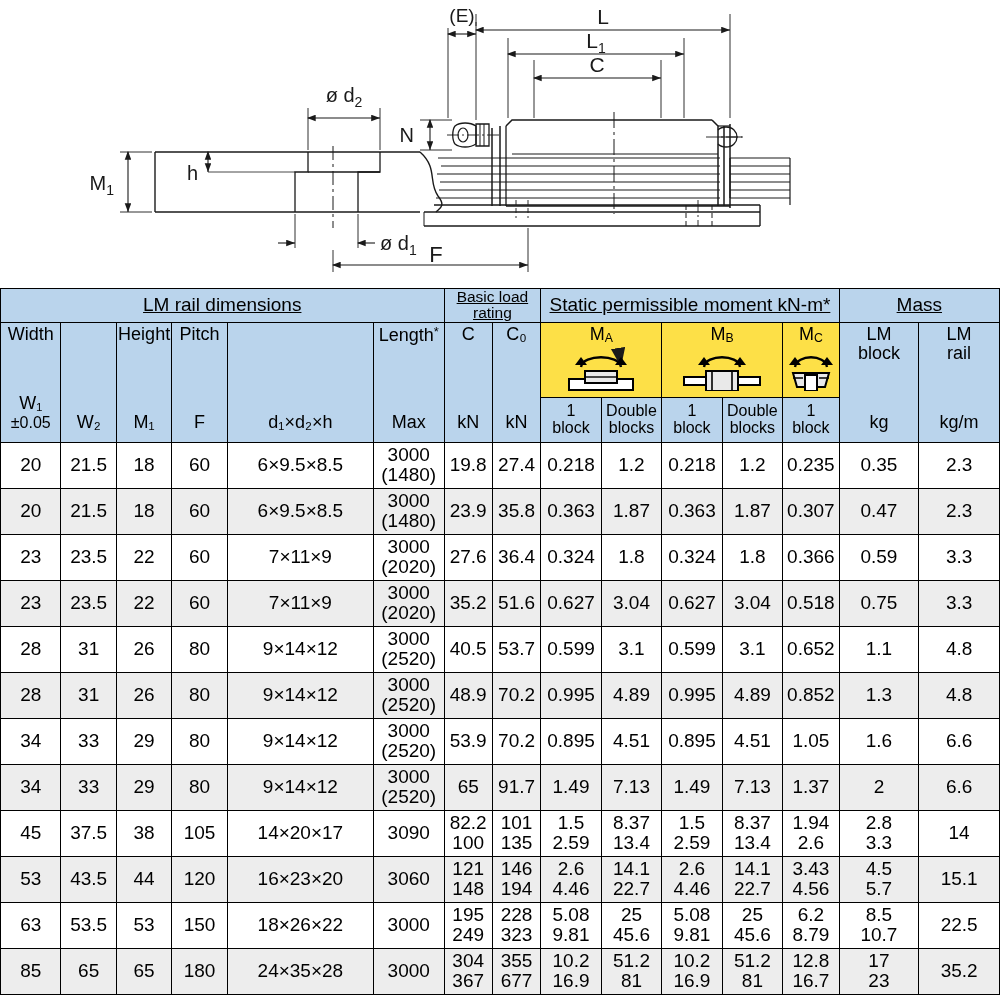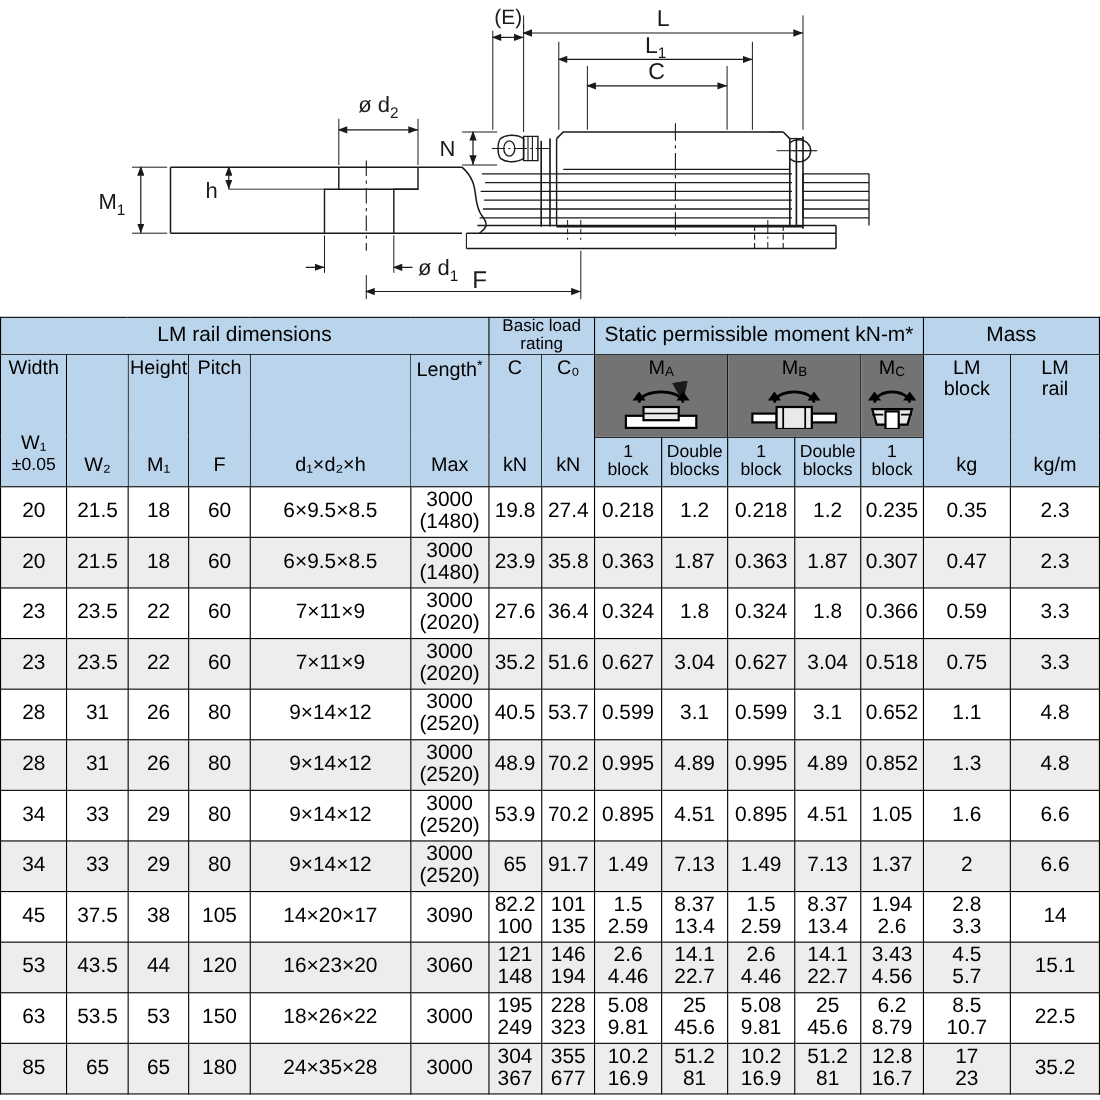--- a/index.html
+++ b/index.html
@@ -24,32 +24,32 @@
   }
   #spec-table td,#spec-table th{
     border:1.6px solid #000;
     text-align:center;
     vertical-align:middle;
     padding:0;
     font-weight:400;
     color:#000;
     line-height:1.06;
   }
-  .hdr{background:#bad4ec;}
+  .hdr{background:#bad4ec;text-decoration:underline;}
   .grp{font-size:19px;height:26px;}
   .grp-small{font-size:15.5px;}
 
   .hcell{position:relative;height:118px;}
   .hcell .top{position:absolute;left:0;right:0;top:2px;font-size:18px;}
   .hcell .bot{position:absolute;left:0;right:0;bottom:10px;font-size:18px;margin-top:28px;}
 
   sub{font-size:.68em;vertical-align:-0.18em;}
   sup.ast{font-size:.72em;vertical-align:.42em;}
 
-  .mhead{height:74px;position:relative;background:#737373;}
+  .mhead{height:74px;position:relative;background:#fde047;}
   .mhead .mlab{position:absolute;left:0;right:0;top:2px;font-size:18px;}
   .mhead .micon{position:absolute;left:50%;transform:translateX(-50%);bottom:2px;}
   .msub{height:44px;background:#bad4ec;font-size:16px;line-height:1.2;}
 
   .drow td{height:45px;font-size:19px;}
   .drow.alt td{background:#ededed;}
   .len-cell{font-size:18px;line-height:1.14;}
   .dual{line-height:1.18;font-size:18.5px;}
 </style>
 </head>

